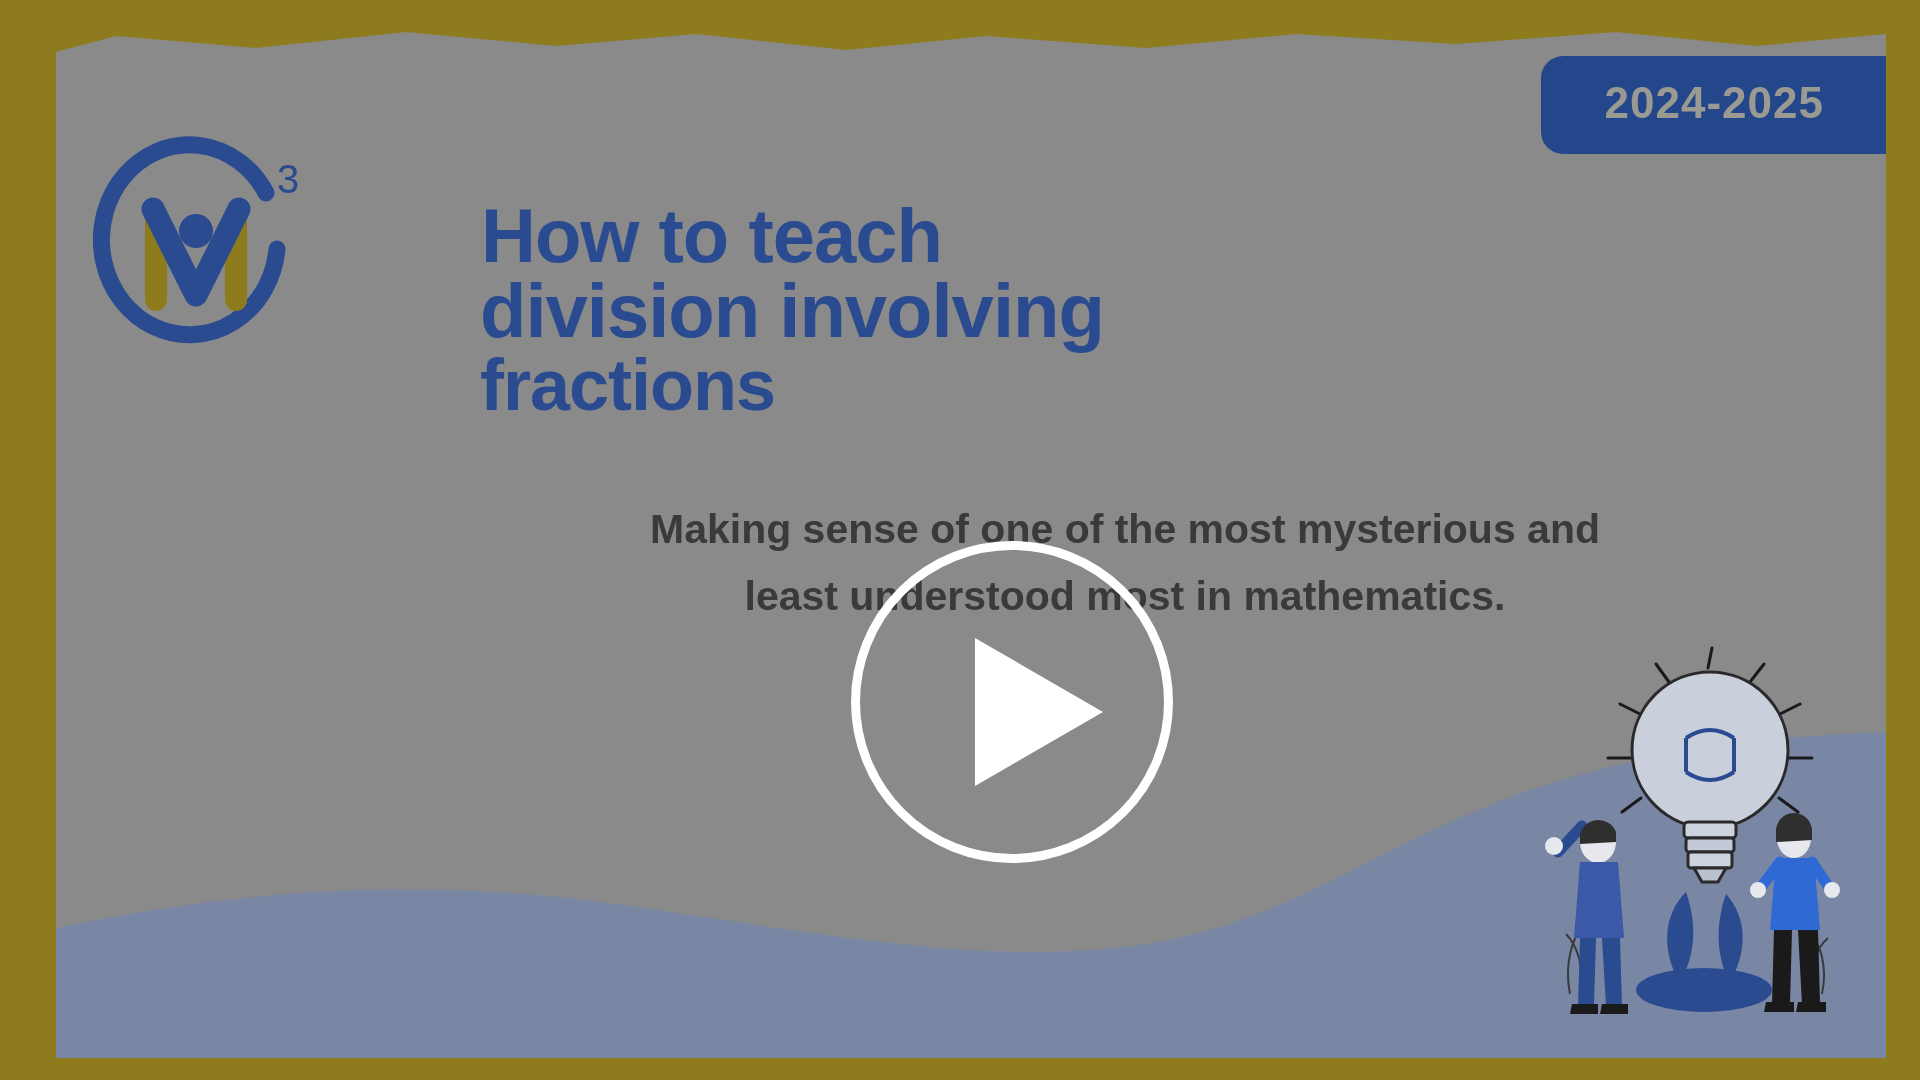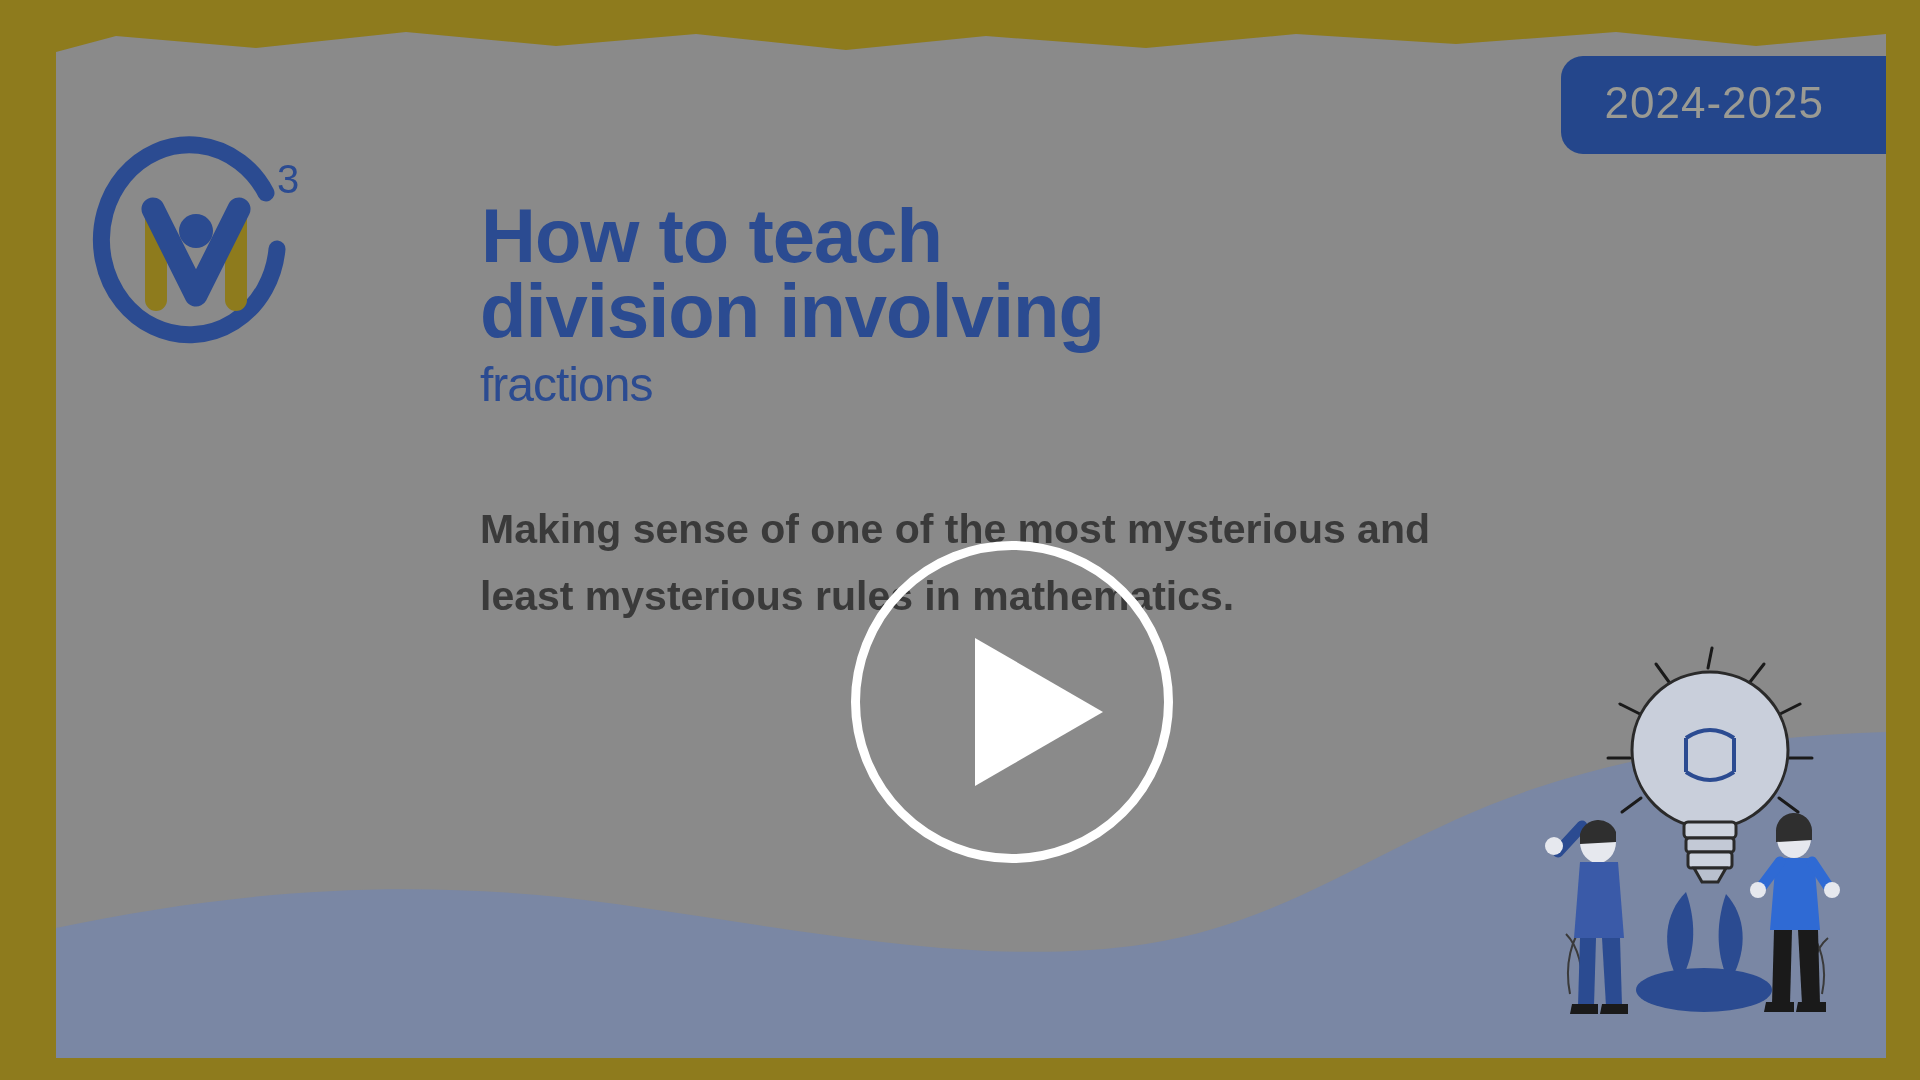--- a/index.html
+++ b/index.html
@@ -42,34 +42,34 @@
   }
 
   
   #logo{position:absolute;left:25px;top:105px;width:230px;height:230px;}
 
   
   #year-badge{
     position:absolute;right:0;top:30px;
     background:#24468b;color:#9a9a93;
     border-radius:22px 0 0 22px;
-    padding:22px 62px 26px 44px;
-    font-size:44px;letter-spacing:1px;font-weight:400;
+    padding:22px 62px 26px 64px;
+    font-size:44px;letter-spacing:1px;font-weight:700;
     font-family:"Liberation Sans",sans-serif;
   }
 
   
   #title-block{position:absolute;left:424px;top:172px;width:1020px;}
   #main-title{
     color:#2b4b91;font-weight:bold;font-size:76px;line-height:74px;
     letter-spacing:-1px;margin:1px;
   }
   #subtitle{
     position:absolute;left:424px;top:470px;width:1290px;
-    color:#3a3a3a;font-weight:bold;font-size:41px;line-height:67px;margin:0;
+    color:#3a3a3a;font-weight:bold;font-size:41px;line-height:67px;margin:0;text-align:center;
   }
 
   
   #session-overlay{
     position:absolute;left:466px;top:248px;
     color:#ffffff;font-weight:bold;font-size:150px;line-height:150px;
     letter-spacing:-3px;white-space:nowrap;
   }
 
   
@@ -127,27 +127,27 @@
 
         <text x="196" y="62" font-family="Liberation Sans, sans-serif" font-size="40" font-weight="400" fill="#2b4b91">3</text>
       </svg>
     </div>
 
     <div id="year-badge">2024-2025</div>
 
     <div id="title-block">
       <div id="main-title">How to teach</div>
       <div class="main-title" style="color:#2b4b91;font-weight:bold;font-size:76px;line-height:74px;letter-spacing:-1px;">division involving</div>
-      <div class="main-title" style="color:#2b4b91;font-weight:normal;font-size:48px;line-height:74px;letter-spacing:-1px;">fractions</div>
+      <div class="main-title" style="color:#2b4b91;font-weight:bold;font-size:72px;line-height:74px;letter-spacing:-1px;">fractions</div>
     </div>
 
 
     <div id="subtitle">
       <div>Making sense of one of the most mysterious and</div>
-      <div>least mysterious rules in mathematics.</div>
+      <div>least understood most in mathematics.</div>
     </div>
 
     <div id="illustration">
       <svg width="320" height="390" viewBox="0 0 320 390">
 
         <g stroke="#1a1a1a" stroke-width="3" stroke-linecap="round">
           <line x1="172" y1="22" x2="176" y2="2"></line>
           <line x1="133" y1="36" x2="120" y2="18"></line>
           <line x1="104" y1="68" x2="84" y2="58"></line>
           <line x1="94" y1="112" x2="72" y2="112"></line>

